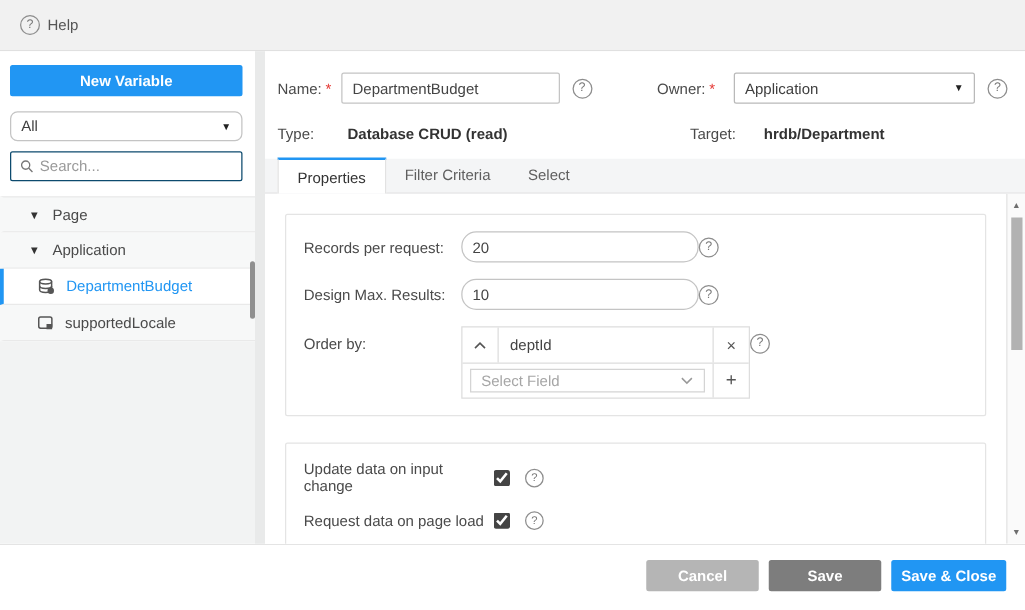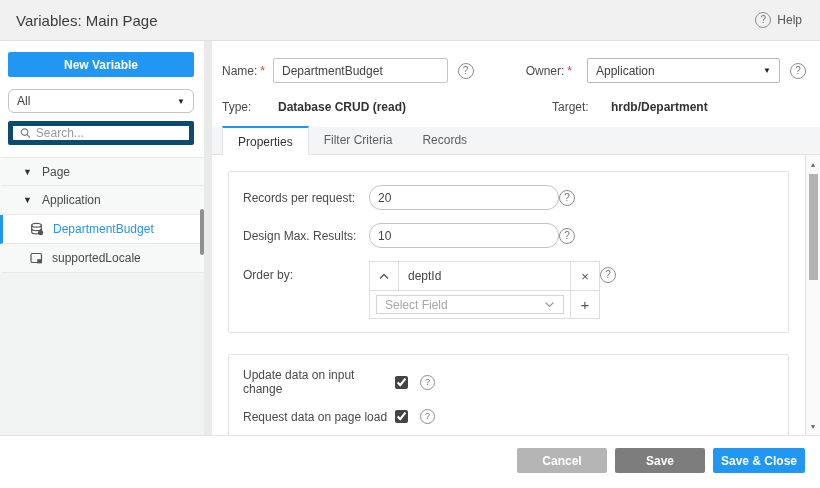--- a/index.html
+++ b/index.html
@@ -15,21 +15,21 @@
 
   
   .mid { flex:1 1 auto; display:flex; border-bottom:1px solid #e4e4e4; min-height:0; }
 
   
   .sidebar { width:204px; background:#fff; position:relative; flex:0 0 auto; display:flex; flex-direction:column; }
   .sb-top { padding:11px 10px 6px 8px; }
   .btn-new { width:100%; height:25px; background:#2196f3; color:#fff; border:none; font-size:12px; font-weight:bold; border-radius:2px; cursor:pointer; font-family:"Liberation Sans", sans-serif; }
   .sb-select { margin-top:12px; height:24px; border:1px solid #c4c4c4; background:#fff; display:flex; align-items:center; justify-content:space-between; padding:0 8px; font-size:12px; color:#3e3e3e; cursor:pointer; border-radius:6px; }
   .caret { font-size:8px; color:#222; }
-  .sb-search { margin-top:8px; height:24px; border:5px solid #0c4a6e; background:#fff; display:flex; align-items:center; padding:0 7px; gap:5px; border-radius:2px; }
+  .sb-search { margin-top:8px; height:24px; border:1px solid #0c4a6e; background:#fff; display:flex; align-items:center; padding:0 7px; gap:5px; border-radius:2px; }
   .sb-search input { border:none; outline:none; font-size:12px; color:#444; width:100%; font-family:"Liberation Sans", sans-serif; background:transparent; }
   .sb-search input::placeholder { color:#9a9a9a; }
   .tree { margin-top:6px; }
   .trow { height:29px; display:flex; align-items:center; background:#f7f8f8; border-bottom:1px solid #e9e9e9; font-size:12px; color:#4a4a4a; cursor:pointer; padding-left:20px; gap:9px; border-left:3px solid transparent; }
   .trow:first-child { border-top:1px solid #e9e9e9; }
   .trow .arrow { font-size:9px; color:#333; width:10px; }
   .trow.var { padding-left:27px; }
   .trow.sel { background:#fff; border-left:3px solid #2196f3; color:#2196f3; }
   .sb-fill { flex:1 1 auto; background:#f2f3f3; }
   .sb-scroll-thumb { position:absolute; right:0px; top:168px; width:4px; height:46px; background:#8f8f8f; border-radius:2px; }
@@ -93,21 +93,20 @@
   .fbtn.saveclose { background:#2196f3; width:92px; }
 
   svg { display:block; }
 </style>
 </head>
 <body>
 
 <div class="app">
 
   <div class="hdr">
-    <div class="hdr-title">Variables: Main Page</div>
     <div class="help">
       <span class="qicon">?</span>
       <span>Help</span>
     </div>
   </div>
 
   <div class="mid">
 
     <div class="sidebar">
       <div class="sb-top">
@@ -178,21 +177,21 @@
           <span class="bval" style="width:198px">Database CRUD (read)</span>
           <span style="width:76px"></span>
           <span class="lbl" style="width:59px">Target:</span>
           <span class="bval">hrdb/Department</span>
         </div>
       </div>
 
       <div class="tabstrip">
         <div class="tab active">Properties</div>
         <div class="tab">Filter Criteria</div>
-        <div class="tab">Records</div>
+        <div class="tab">Select</div>
       </div>
 
       <div class="tabbody">
         <div class="tcontent">
 
           <div class="panel">
             <div class="frow">
               <span class="flbl">Records per request:</span>
               <input class="tin fin" type="text" value="20" style="">
               <span class="qicon hgap">?</span>

